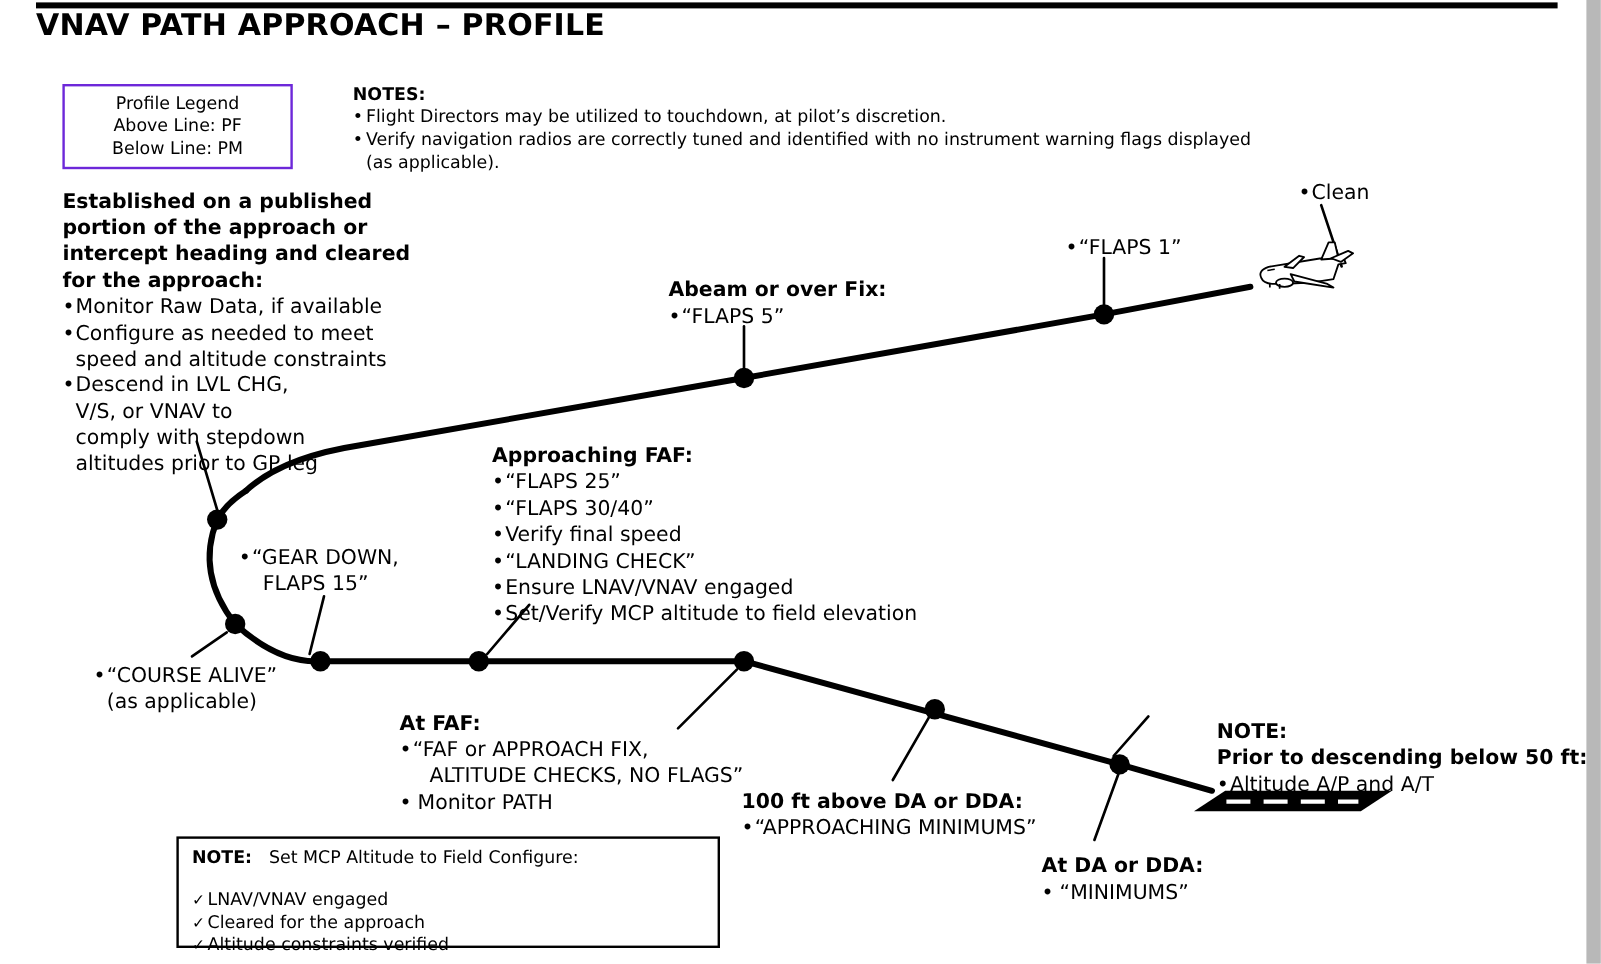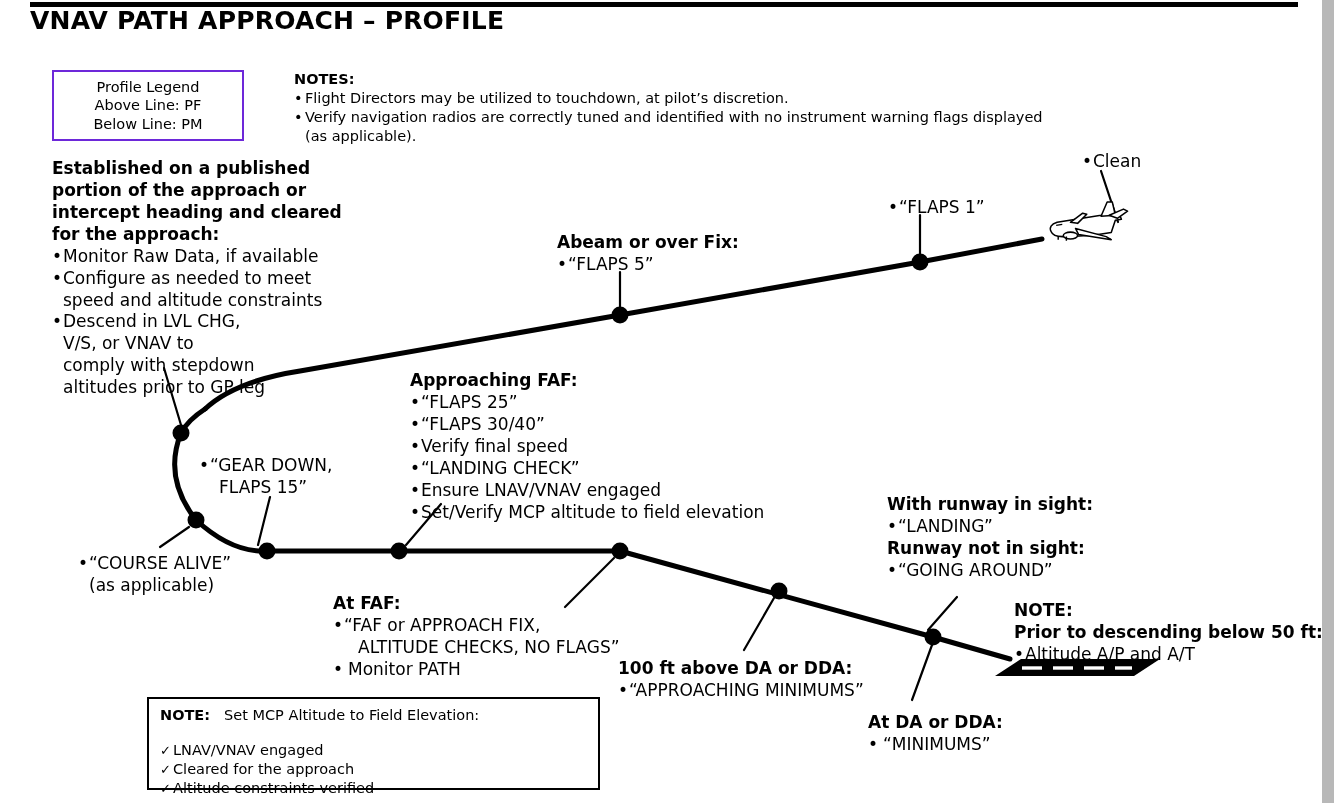--- a/index.html
+++ b/index.html
@@ -246,41 +246,35 @@
     <div class="li"><span class="bu">•</span><span>“FAF or APPROACH FIX,</span></div>
     <div class="li"><span class="cont" style="padding-left:25px">ALTITUDE CHECKS, NO FLAGS”</span></div>
     <div class="li"><span class="bu">•</span><span style="padding-left:4px">Monitor PATH</span></div>
   </div>
 
   <div class="tblock" style="left:618px; top:658px;">
     <div class="hd">100 ft above DA or DDA:</div>
     <div class="li"><span class="bu">•</span><span>“APPROACHING MINIMUMS”</span></div>
   </div>
 
-  <div class="tblock" style="left:887px; top:494px;">
-    <div class="hd">With runway in sight:</div>
-    <div class="li"><span class="bu">•</span><span>“LANDING”</span></div>
-    <div class="hd">Runway not in sight:</div>
-    <div class="li"><span class="bu">•</span><span>“GOING AROUND”</span></div>
-  </div>
 
   <div class="tblock" style="left:1014px; top:600px;">
     <div class="hd">NOTE:</div>
     <div class="hd">Prior to descending below 50 ft:</div>
     <div class="li"><span class="bu">•</span><span>Altitude A/P and A/T</span></div>
   </div>
 
   <div class="tblock" style="left:868px; top:712px;">
     <div class="hd">At DA or DDA:</div>
     <div class="li"><span class="bu">•</span><span style="padding-left:4px">“MINIMUMS”</span></div>
   </div>
 
   <div class="note-box">
     <div class="nb-head">
-      <b>NOTE:</b><span class="gap"></span><span>Set MCP Altitude to Field Elevation:</span>
+      <b>NOTE:</b><span class="gap"></span><span>Set MCP Altitude to Field Configure:</span>
     </div>
     <div class="chk-list">
       <div class="chk-row"><span class="chk">✓</span><span>LNAV/VNAV engaged</span></div>
       <div class="chk-row"><span class="chk">✓</span><span>Cleared for the approach</span></div>
       <div class="chk-row"><span class="chk">✓</span><span>Altitude constraints verified</span></div>
     </div>
   </div>
 
 </div>
 

